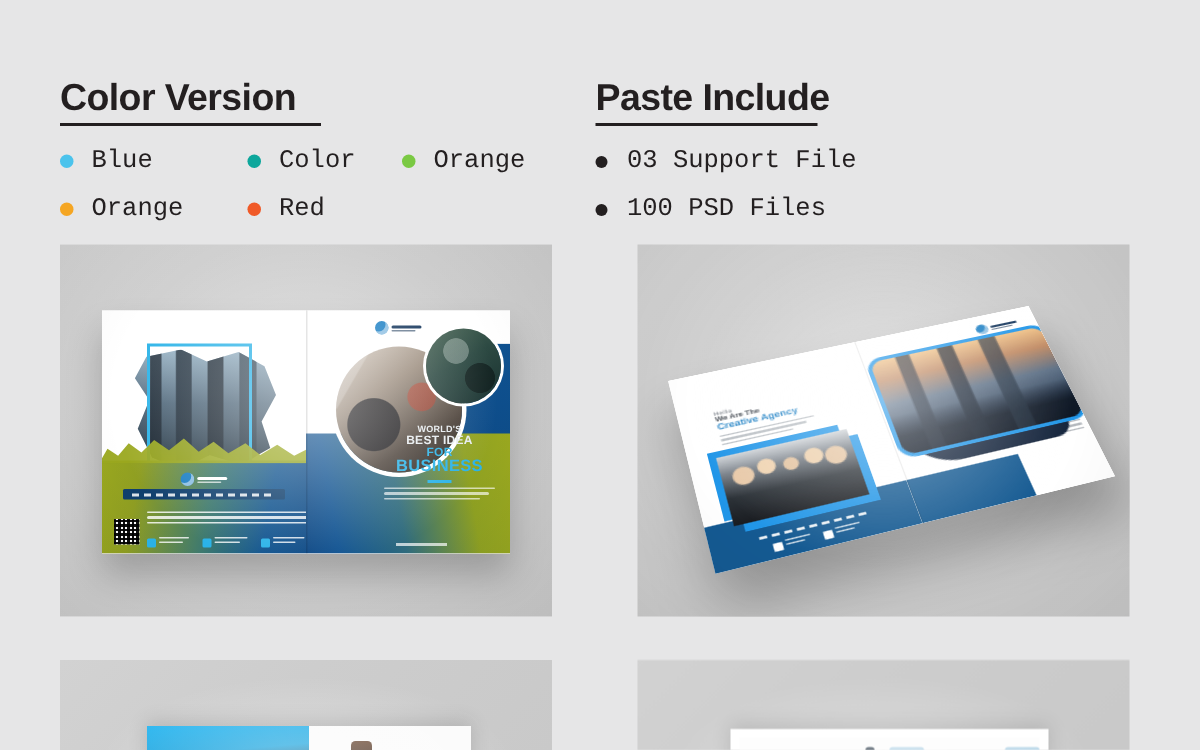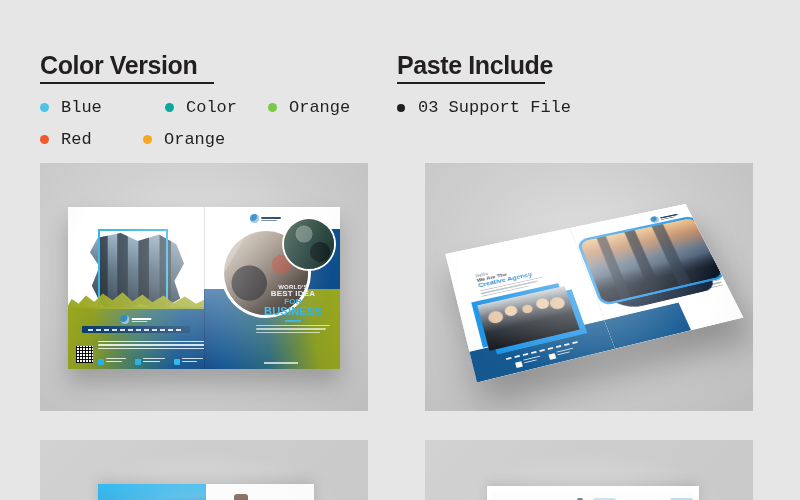--- a/index.html
+++ b/index.html
@@ -411,44 +411,50 @@
           <span class="dot" style="background:#0da79c"></span>
           <span class="bullet-label">Color</span>
         </div>
         <div class="bullet-item cv-c3">
           <span class="dot" style="background:#7ac943"></span>
           <span class="bullet-label">Orange</span>
         </div>
       </div>
 
       <div class="bullet-row">
+        <div class="bullet-item cv-c1">
+          <span class="dot" style="background:#f5a623"></span>
+          <span class="bullet-label">Orange</span>
+        </div>
         <div class="bullet-item cv-c2">
           <span class="dot" style="background:#f05a28"></span>
           <span class="bullet-label">Red</span>
-        </div>
-        <div class="bullet-item cv-c1">
-          <span class="dot" style="background:#f5a623"></span>
-          <span class="bullet-label">Orange</span>
         </div>
       </div>
     </div>
   </div>
 
   <div class="col col-file">
     <div class="section-title">Paste Include</div>
     <div class="title-rule rule-file"></div>
 
     <div class="bullet-rows">
       <div class="bullet-row">
         <div class="bullet-item fi-c2">
           <span class="dot fi-dot"></span>
           <span class="fi-label">03 Support File</span>
         </div>
       </div>
 
+      <div class="bullet-row">
+        <div class="bullet-item fi-c1">
+          <span class="dot fi-dot"></span>
+          <span class="fi-label">100 PSD Files</span>
+        </div>
+      </div>
     </div>
   </div>
 </div>
 
 <div class="panel panel-1">
   <div class="bro1">
 
     <div class="half">
       <div class="b1-city"></div>
       <div class="b1-frame"></div>

